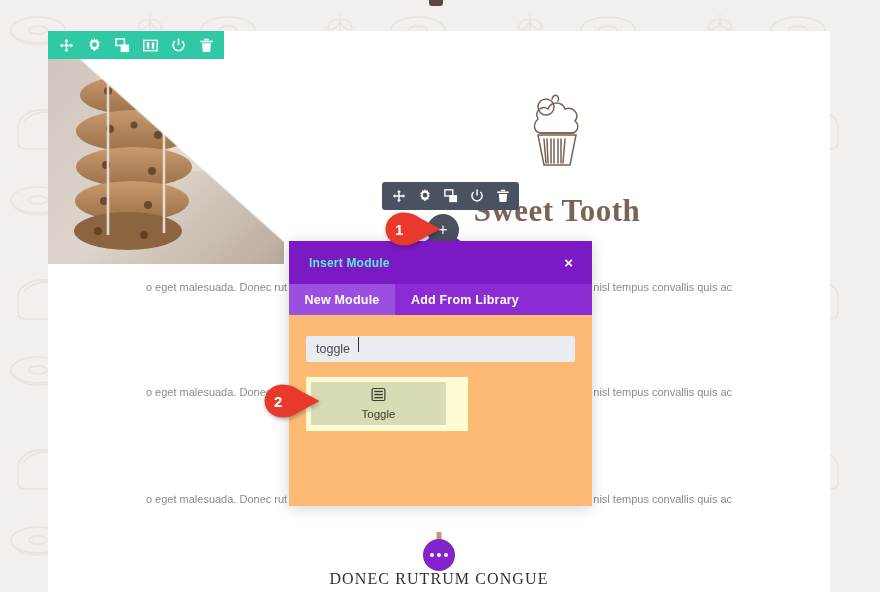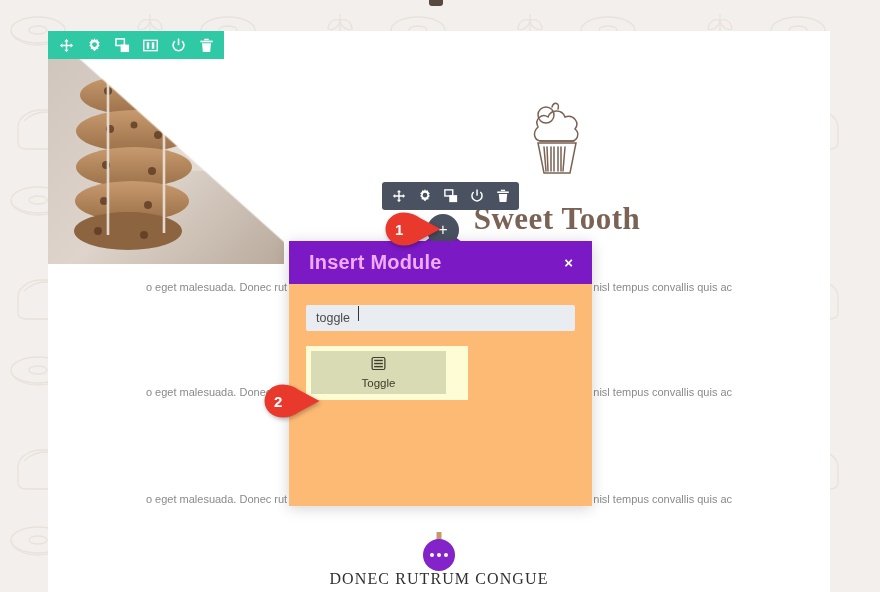--- a/index.html
+++ b/index.html
@@ -59,21 +59,21 @@
     left: 0; top: 0;
     width: 260px;
     height: 233px;
     background: linear-gradient(to bottom left, #ffffff 0%, #ffffff 49.6%, rgba(255,255,255,0) 50.2%, rgba(255,255,255,0) 100%);
     pointer-events: none;
   }
 
   
   #hero-logo-col {
     position: absolute;
-    left: 236px; top: 8px;
+    left: 236px; top: 0;
     width: 546px; height: 233px;
   }
   #cupcake-logo {
     position: absolute;
     left: 50%;
     transform: translateX(-50%);
     top: 58px;
   }
   #brand-title {
     position: absolute;
@@ -226,22 +226,22 @@
   #modal-header {
     height: 43px;
     background: #7b19c4;
     display: flex;
     align-items: center;
     justify-content: space-between;
     padding: 0 17px 0 20px;
     flex: none;
   }
   #modal-title {
-    color: #f0abfc;
-    font-size: 20px;
+    color: #5eead4;
+    font-size: 12px;
     font-weight: bold;
     letter-spacing: 0.2px;
   }
   #modal-close {
     color: #ffffff;
     font-size: 15px;
     font-weight: bold;
     cursor: pointer;
     line-height: 1;
     padding: 4px 2px;
@@ -542,20 +542,24 @@
   <div id="purple-bump"></div>
   <div id="add-module-circle">+</div>
 
   <div id="insert-module-modal">
 
     <div id="modal-header">
       <div id="modal-title">Insert Module</div>
       <div id="modal-close">×</div>
     </div>
 
+    <div id="modal-tabs">
+      <div class="modal-tab active" id="tab-new-module">New Module</div>
+      <div class="modal-tab" id="tab-add-from-library">Add From Library</div>
+    </div>
 
     <div id="modal-body">
       <input id="module-search-input" type="text" value="toggle" style="">
       <div id="module-search-caret"></div>
 
       <div id="module-results">
         <div id="module-result-highlight">
           <div id="module-card-toggle">
             <span>
               <svg width="15" height="15" viewBox="0 0 16 16" aria-hidden="true">

